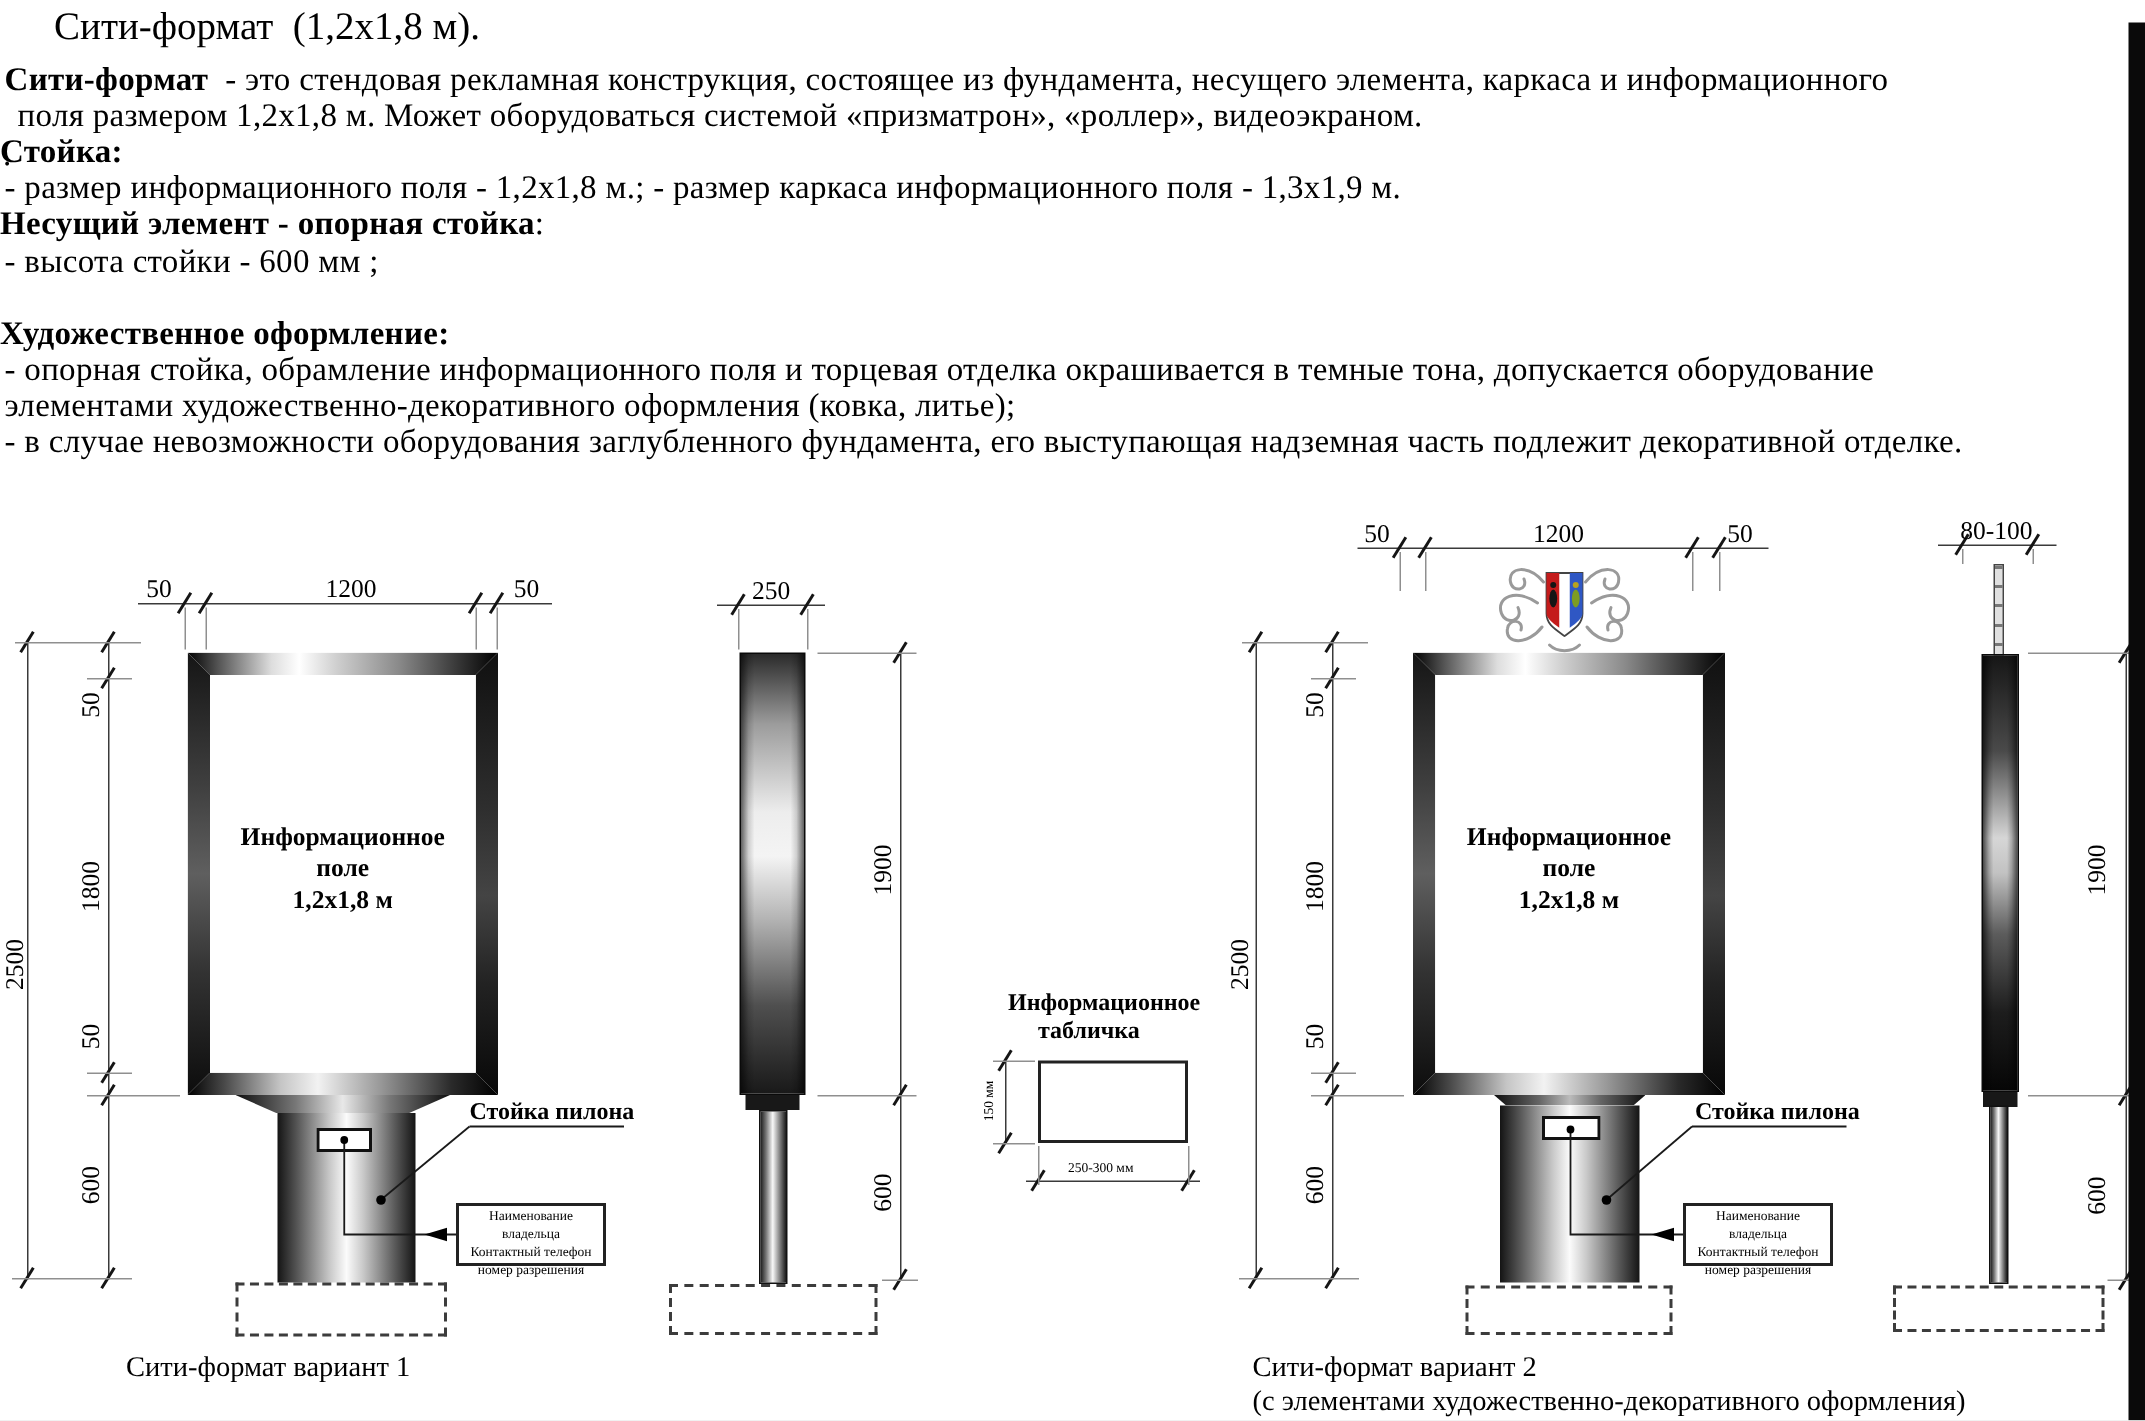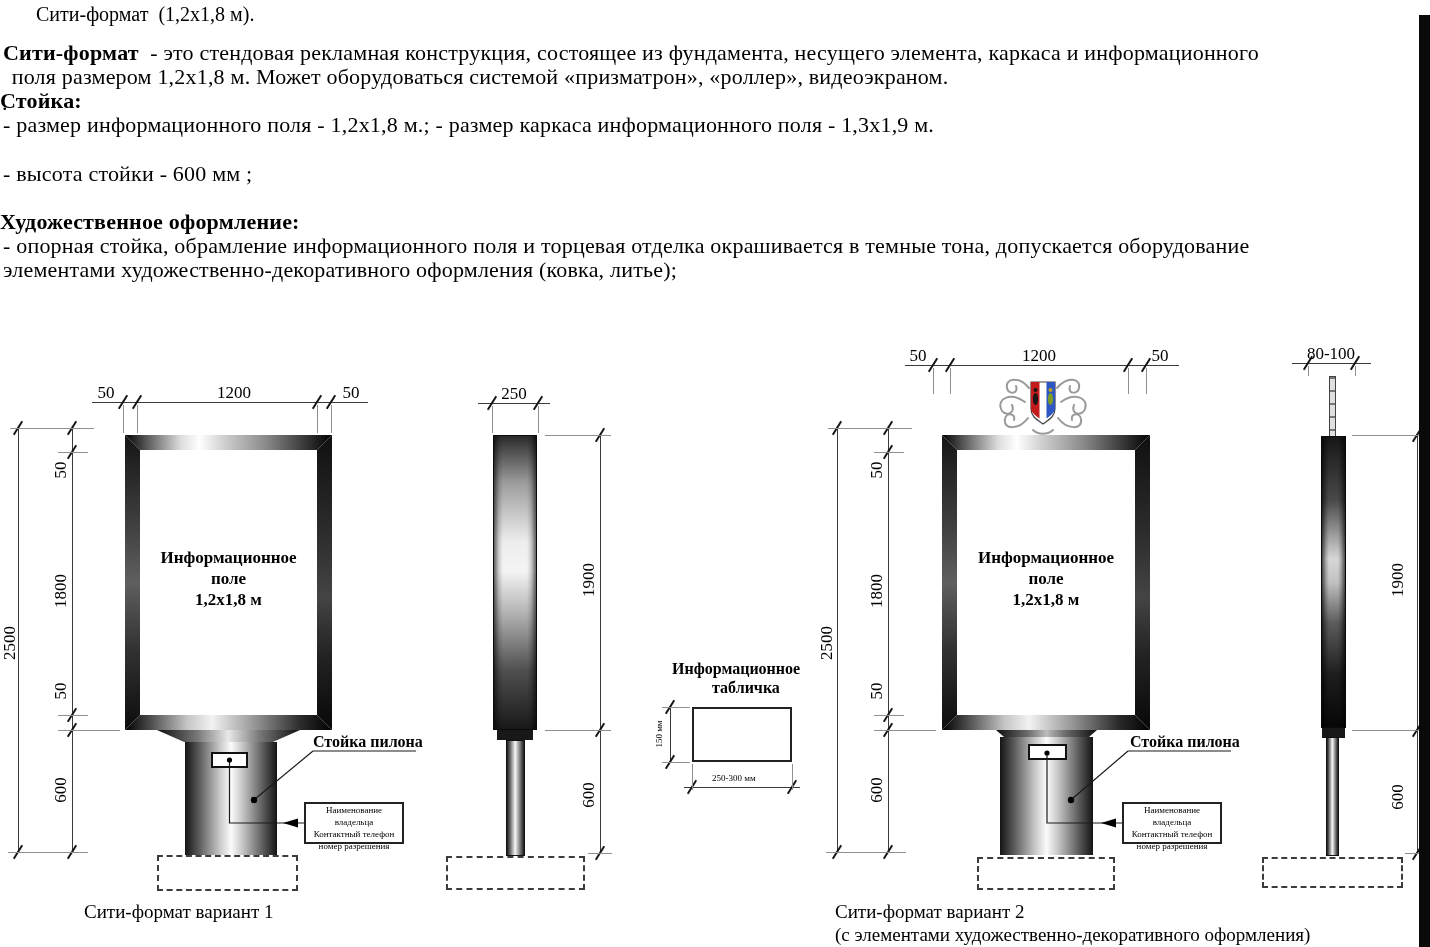--- a/index.html
+++ b/index.html
@@ -1,20 +1,20 @@
 <!DOCTYPE html>
 <html><head>
 <meta charset="utf-8">
 <style>
   *{box-sizing:border-box;margin:0;padding:0}
   html,body{background:#e8e8e8}
   .page{position:relative;width:1430px;height:947px;background:#fff;overflow:hidden;
         font-family:"Liberation Serif","DejaVu Serif",serif;color:#000}
   
-  .doc-title{position:absolute;font-size:20px;white-space:pre}
+  .doc-title{position:absolute;font-size:26px;white-space:pre}
   .tline{position:absolute;font-size:22px;letter-spacing:.2px;white-space:pre}
   .tline b{font-weight:bold}
   .stray{position:absolute;font-size:22px}
   
   .dl{position:absolute;background:#3a3a3a}
   .dlh{height:1px}
   .dlv{width:1px}
   .ext{position:absolute;background:#8f8f8f}
   .exth{height:1px}
   .extv{width:1px}
@@ -72,24 +72,26 @@
 
 <div class="page">
 
   <div class="doc-title" style="left:36px;top:3px">Сити-формат  (1,2х1,8 м).</div>
 
   <div class="tline" style="left:3px;top:40px"><b>Сити-формат</b><span>  - это стендовая рекламная конструкция, состоящее из фундамента, несущего элемента, каркаса и информационного</span></div>
   <div class="tline" style="left:6px;top:64px"><b></b><span> поля размером 1,2х1,8 м. Может оборудоваться системой «призматрон», «роллер», видеоэкраном.</span></div>
   <div class="tline" style="left:0px;top:88px"><b>Стойка:</b><span></span></div>
   <div class="stray" style="left:2px;top:90px">.</div>
   <div class="tline" style="left:3px;top:112px"><b></b><span>- размер информационного поля - 1,2х1,8 м.; - размер каркаса информационного поля - 1,3х1,9 м.</span></div>
+  <div class="tline" style="left:0px;top:136px"><b>Несущий элемент - опорная стойка</b><span>:</span></div>
   <div class="tline" style="left:3px;top:161px"><b></b><span>- высота стойки - 600 мм ;</span></div>
   <div class="tline" style="left:3px;top:233px"><b></b><span>- опорная стойка, обрамление информационного поля и торцевая отделка окрашивается в темные тона, допускается оборудование</span></div>
   <div class="tline" style="left:0px;top:209px"><b>Художественное оформление:</b><span></span></div>
   <div class="tline" style="left:3px;top:257px"><b></b><span>элементами художественно-декоративного оформления (ковка, литье);</span></div>
+  <div class="tline" style="left:3px;top:281px"><b></b><span>- в случае невозможности оборудования заглубленного фундамента, его выступающая надземная часть подлежит декоративной отделке.</span></div>
 
   <div class="dl dlh" style="left:92px;top:402px;width:276px"></div>
   <i class="tick" style="left:115px;top:401px"></i>
   <i class="tick" style="left:129px;top:401px"></i>
   <i class="tick" style="left:309px;top:401px"></i>
   <i class="tick" style="left:323px;top:401px"></i>
   <div class="ext extv" style="left:123px;top:405px;height:28px"></div>
   <div class="ext extv" style="left:137px;top:405px;height:28px"></div>
   <div class="ext extv" style="left:317px;top:405px;height:28px"></div>
   <div class="ext extv" style="left:331px;top:405px;height:28px"></div>
@@ -159,21 +161,21 @@
   <i class="tick" style="left:592px;top:434px"></i>
   <i class="tick" style="left:592px;top:729px"></i>
   <i class="tick" style="left:592px;top:852px"></i>
   <div class="ext exth" style="left:545px;top:435px;width:66px"></div>
   <div class="ext exth" style="left:545px;top:730px;width:66px"></div>
   <div class="ext exth" style="left:588px;top:853px;width:24px"></div>
   <div class="vlabel" style="left:539px;top:570px">1900</div>
   <div class="vlabel" style="left:539px;top:785px">600</div>
 
   <div class="plate-title" style="left:672px;top:660px">Информационное</div>
-  <div class="plate-title" style="left:712px;top:679px">табличка</div>
+  <div class="plate-title" style="left:692px;top:679px">табличка</div>
   <div class="plate-rect" style="left:692px;top:707px;width:100px;height:55px"></div>
   <div class="dl dlv" style="left:670px;top:707px;height:55px"></div>
   <i class="tick" style="left:662px;top:706px"></i>
   <i class="tick" style="left:662px;top:761px"></i>
   <div class="ext exth" style="left:662px;top:707px;width:28px"></div>
   <div class="ext exth" style="left:662px;top:762px;width:28px"></div>
   <div class="vlabel sm" style="left:629px;top:728px">150 мм</div>
   <div class="dl dlh" style="left:684px;top:787px;width:116px"></div>
   <i class="tick" style="left:684px;top:786px"></i>
   <i class="tick" style="left:784px;top:786px"></i>

